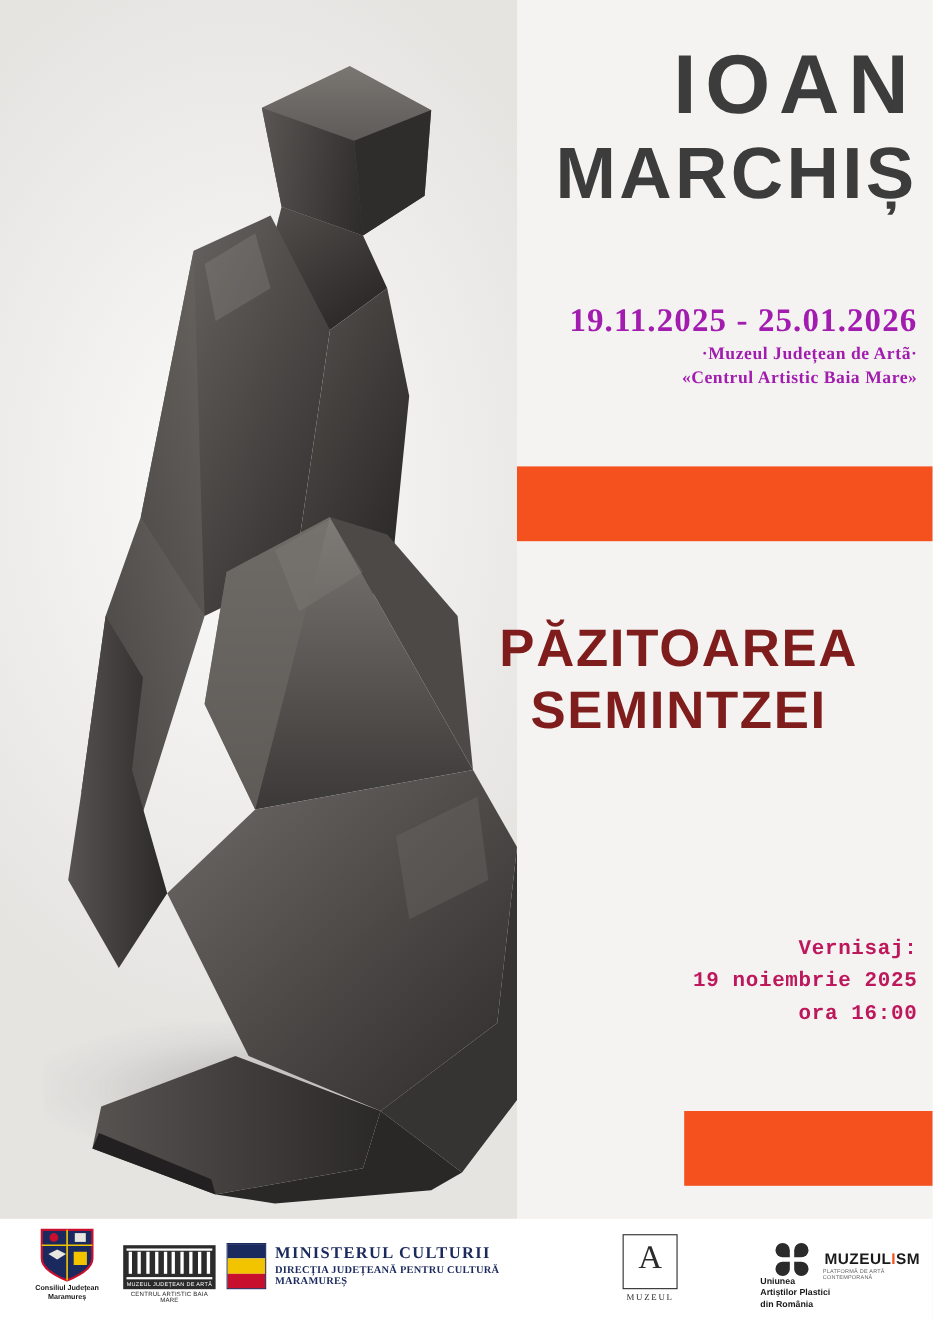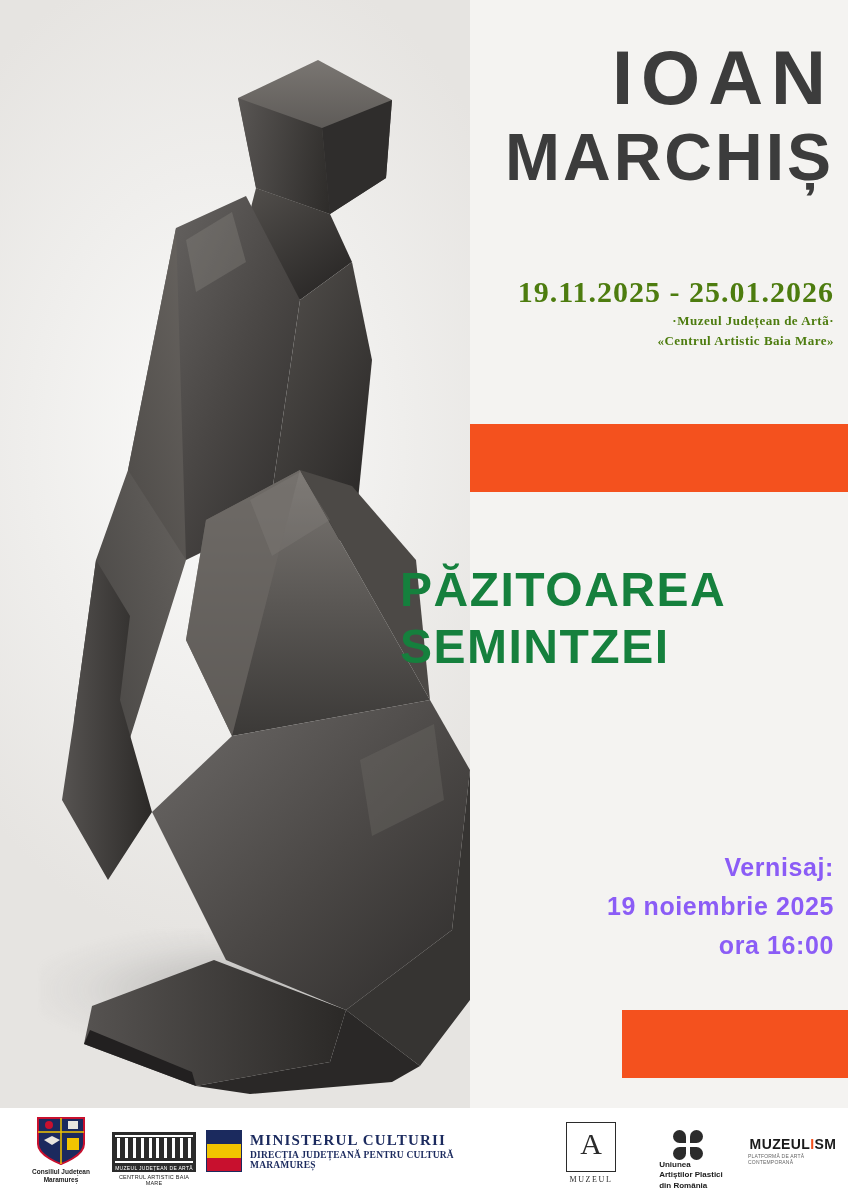--- a/index.html
+++ b/index.html
@@ -72,59 +72,59 @@
   }
   .artist-name .line1 { font-size: 76px; letter-spacing: 8px; }
   .artist-name .line2 { font-size: 66px; letter-spacing: 3px; margin-top: 8px; }
 
   .dates-block {
     position: absolute;
     left: 400px;
     top: 275px;
     width: 434px;
     text-align: right;
-    color: #4d7c0f;
+    color: #a21caf;
   }
   .dates-block .dates {
     font-family: "Liberation Serif", serif;
     font-size: 30px;
     font-weight: bold;
     letter-spacing: 1px;
   }
   .dates-block .venue1,
   .dates-block .venue2 {
     font-family: "Liberation Serif", serif;
-    font-size: 13px;
+    font-size: 16px;
     font-weight: bold;
     letter-spacing: 0.5px;
     margin-top: 4px;
   }
 
   .work-title {
     position: absolute;
     left: 400px;
     top: 562px;
     width: 434px;
-    text-align: left;
-    color: #15803d;
+    text-align: center;
+    color: #7f1d1d;
     font-weight: bold;
     font-size: 48px;
     letter-spacing: 1.5px;
     line-height: 1.18;
   }
 
   .event-info {
     position: absolute;
     left: 480px;
     top: 848px;
     width: 354px;
     text-align: right;
-    color: #8b5cf6;
-    font-family: Liberation Sans, sans-serif;
-    font-size: 25px;
+    color: #be185d;
+    font-family: Liberation Mono, monospace;
+    font-size: 19px;
     font-weight: bold;
     line-height: 1.55;
     letter-spacing: 0.6px;
   }
 
   
   .footer {
     position: absolute;
     left: 0;
     bottom: 0;
@@ -206,21 +206,21 @@
   .archeus-mark b {
     font-family: "Liberation Serif", serif;
     font-size: 30px; color: #2b2b2b; position: absolute; left: 0; right: 0; top: 4px;
     text-align: center; font-weight: normal;
   }
   .archeus-label {
     font-family: "Liberation Serif", serif;
     font-size: 8px; letter-spacing: 1.6px; color: #2b2b2b; margin-top: 3px;
   }
 
-  .logo-uap { left: 636px; top: 22px; width: 110px; display: flex; align-items: center; }
+  .logo-uap { left: 668px; top: 22px; width: 110px; display: flex; align-items: center; }
   .uap-mark { width: 30px; height: 30px; position: relative; margin-right: 6px; flex: none; }
   .uap-mark i {
     position: absolute; width: 13px; height: 13px; background: #2b2b2b; border-radius: 3px 3px 3px 3px;
   }
   .uap-mark i:nth-child(1){ left:0; top:0; border-radius: 7px 7px 0 7px; }
   .uap-mark i:nth-child(2){ right:0; top:0; border-radius: 7px 7px 7px 0; }
   .uap-mark i:nth-child(3){ left:0; bottom:0; border-radius: 7px 0 7px 7px; }
   .uap-mark i:nth-child(4){ right:0; bottom:0; border-radius: 0 7px 7px 7px; }
   .uap-text { font-size: 8px; line-height: 1.3; color: #1a1a1a; font-weight: bold; }
 

